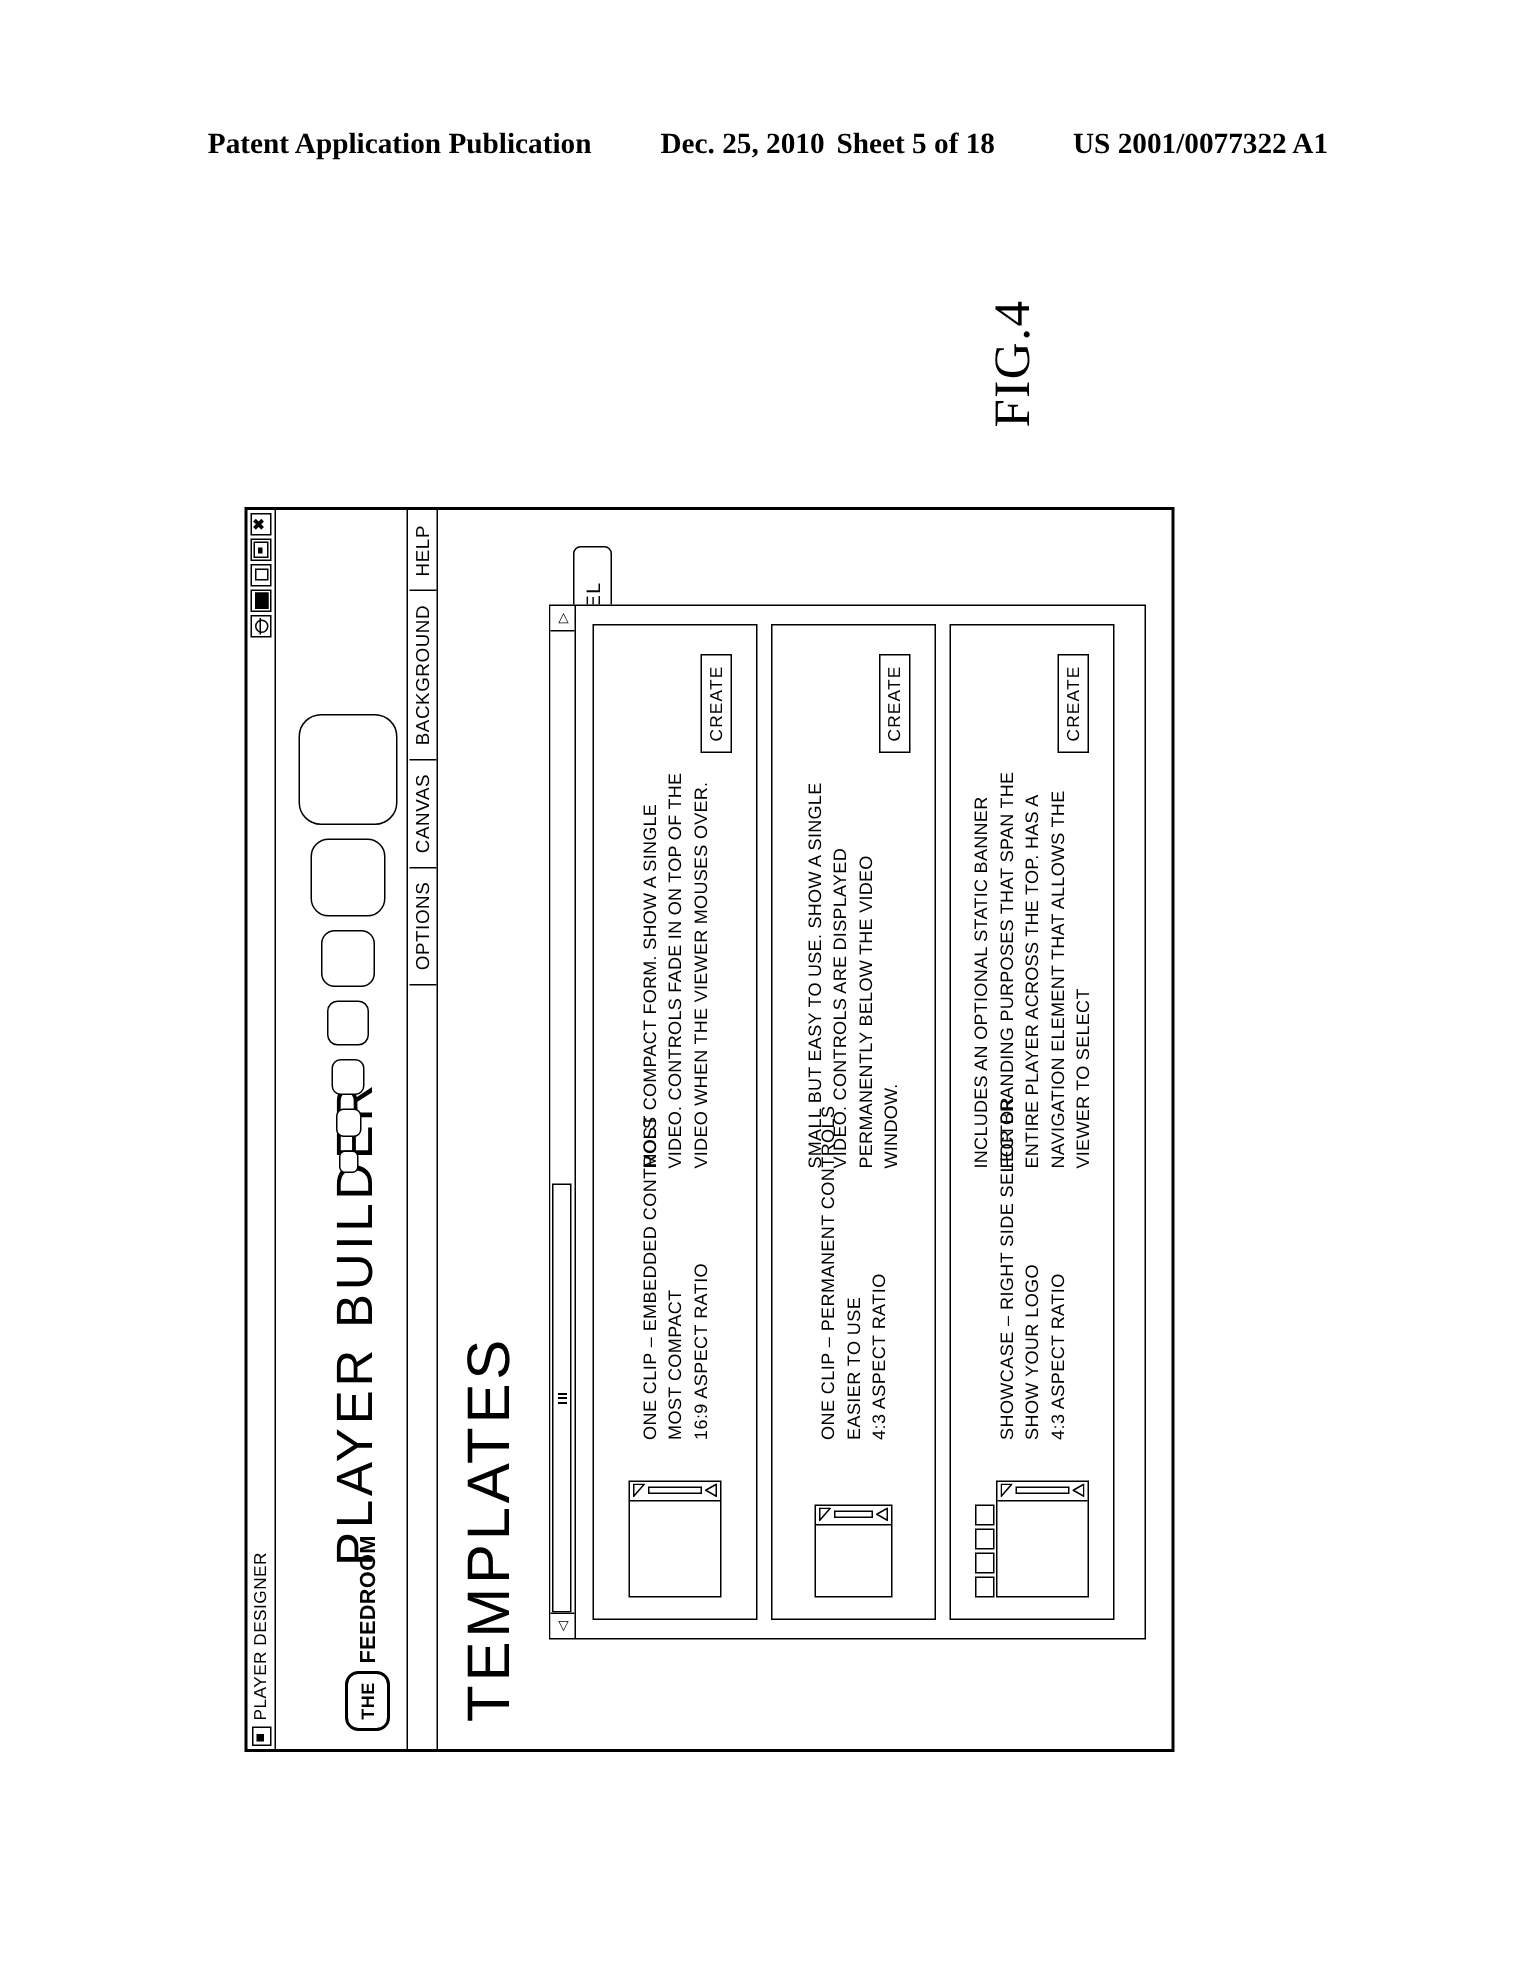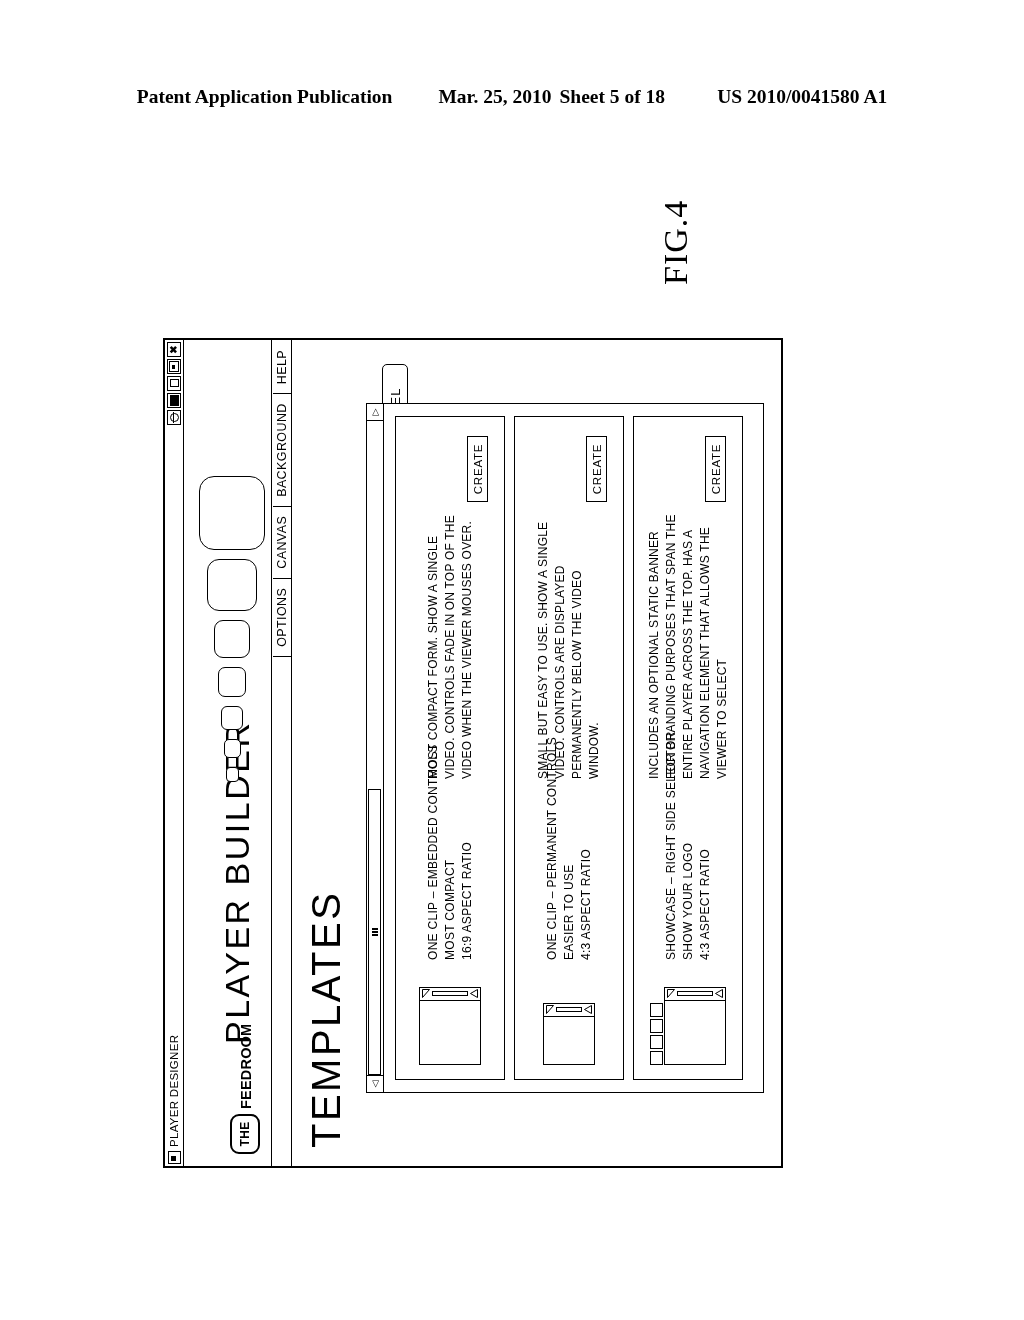--- a/index.html
+++ b/index.html
@@ -461,23 +461,23 @@
     top: 74px;
     width: 760px;
     height: 60px;
   }
 </style>
 </head>
 <body>
 
 <div class="patent-header">
   <span class="h-pub">Patent Application Publication</span>
-  <span class="h-date">Mar. 25, 2010</span>
+  <span class="h-date">Dec. 25, 2010</span>
   <span class="h-sheet">Sheet 5 of 18</span>
-  <span class="h-num">US 2010/0041580 A1</span>
+  <span class="h-num">US 2001/0077322 A1</span>
 </div>
 
 <div id="fig-stage">
 
   <div class="fig-label" style="left:905px; top:560px;">FIG.4</div>
 
   <div class="app-window">
 
     <div class="titlebar">
       <span class="titlebar-icon"></span>

